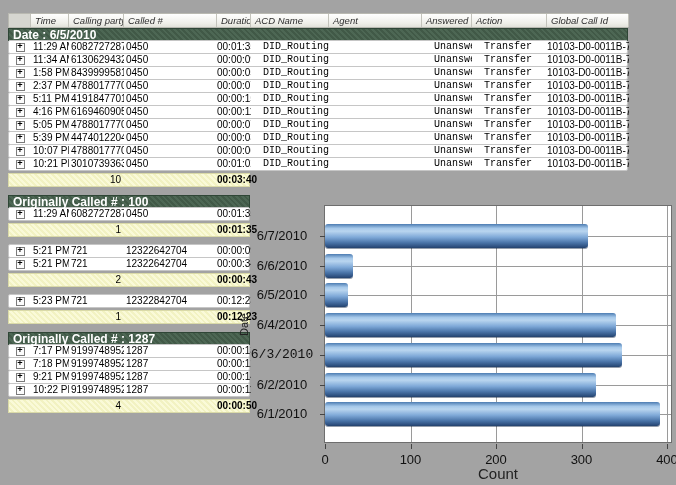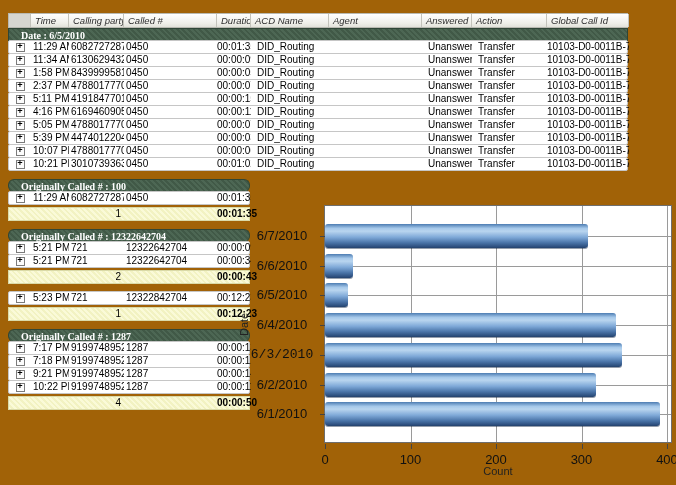--- a/index.html
+++ b/index.html
@@ -1,65 +1,65 @@
 <!DOCTYPE html>
 <html><head>
 <meta charset="utf-8">
 <style>
   * { margin:0; padding:0; box-sizing:border-box; }
   html,body { background:#fff; }
   body { font-family:"Liberation Sans","DejaVu Sans",sans-serif; }
-  .screen { position:relative; width:676px; height:485px; background:#a16207; overflow:hidden; }
+  .screen { position:relative; width:676px; height:485px; background:#a3a3a3; overflow:hidden; }
 
   
   .report { position:absolute; left:8px; top:13px; width:620px; font-size:10px; color:#000; }
   .g-full   { display:grid; grid-template-columns:22px 38px 55px 93px 34px 78px 93px 50px 75px 82px; }
   .g-narrow { display:grid; grid-template-columns:22px 38px 55px 93px 34px; width:242px; }
 
   .hdr { height:15px; background:#d6d6d0; border:1px solid #b9b9b1; align-items:stretch; }
   .hdr-cell { font-style:italic; color:#2e2e2e; font-size:9.5px; line-height:13px; padding-left:4px;
               background:linear-gradient(#ffffff,#efefe9 70%,#e2e2da); border-right:1px solid #c3c3bb;
               overflow:hidden; white-space:nowrap; }
   .hdr-spacer { background:#d6d6d0; border-right:1px solid #c3c3bb; }
 
-  .band { height:13px; line-height:13px; color:#fff; font-weight:bold; font-size:10px; padding-left:12px;
+  .band { height:13px; line-height:13px; color:#fff; font-weight:bold; font-size:12px; padding-left:4px;
           background:repeating-linear-gradient(45deg,#4d6754 0 2px,#415947 2px 4px);
-          border:1px solid #2f4636; border-bottom:none; white-space:nowrap; overflow:hidden;font-family:Liberation Serif, serif; }
-  .band.narrow { width:242px;border-radius:6px; }
+          border:1px solid #2f4636; border-bottom:none; white-space:nowrap; overflow:hidden; }
+  .band.narrow { width:242px; }
 
   .row { height:14px; margin-top:-1px; background:#fff; border:1px solid #c6c6c6; border-radius:2px; align-items:center; }
   .row .cell { line-height:12px; white-space:nowrap; overflow:hidden; }
   .c-exp { display:flex; justify-content:center; }
   .expand-btn { width:9px; height:9px; border:1px solid #7b7b7b; background:#fcfcfc; color:#000;
                 font-size:9px; line-height:7px; text-align:center; font-weight:bold; cursor:pointer; padding:0;
                 font-family:"Liberation Mono","DejaVu Sans Mono",monospace; }
   .c-right { text-align:right; padding-right:3px; }
   .c-left  { padding-left:2px; }
-  .c-ind   { padding-left:6px; }
+  .c-ind   { padding-left:12px;font-family:Liberation Mono, monospace; }
 
   .summary { height:14px; margin-top:2px; align-items:center;
              background:repeating-linear-gradient(45deg,#fafad8 0 2px,#f2f2c2 2px 4px);
              border:1px solid #dadaa8; }
   .summary .cell { line-height:12px; }
   .sum-total { font-weight:bold; }
   .sec-gap { height:8px; }
 
   
   .chart-plot { position:absolute; left:324px; top:205px; width:348px; height:238px;
                 background:#fff; border:1px solid #6e6e6e; }
   .gridline-v { position:absolute; top:0; bottom:0; width:1px; background:#9a9a9a; }
   .gridline-h { position:absolute; left:0; right:0; height:1px; background:#9a9a9a; }
   .bar { position:absolute; left:0; height:24px; border-radius:3px 3px 3px 3px;
          background:linear-gradient(180deg,#4c7cb2 0%,#a5c8ea 18%,#b9d5ef 30%,#7fa9d8 55%,#4a74a8 78%,#2c4e7d 95%,#24416a 100%);
          box-shadow:0 1px 0 rgba(20,40,70,.45); }
   .ytick { position:absolute; width:5px; height:1px; background:#444; left:-5px; }
   .ylab  { position:absolute; right:354px; width:70px; text-align:center; font-size:13px; color:#111; }
   .xtick { position:absolute; width:1px; height:5px; background:#444; top:238px; }
   .xlab  { position:absolute; top:246px; width:44px; text-align:center; font-size:13px; color:#111; }
-  .axis-title-x { position:absolute; left:324px; top:465px; width:348px; text-align:center; font-size:11px; color:#222; }
+  .axis-title-x { position:absolute; left:324px; top:465px; width:348px; text-align:center; font-size:15px; color:#222; }
   .axis-title-y { position:absolute; left:238px; top:312px; width:24px; height:24px; font-size:11px; color:#222;
                   transform:rotate(-90deg); white-space:nowrap; }
 </style>
 </head>
 <body>
 
 <div class="screen">
 
   <div class="report">
     <div class="hdr g-full">
@@ -210,40 +210,46 @@
           <div class="cell c-left">10:21 PM</div>
           <div class="cell c-left">3010739363</div>
           <div class="cell c-left">0450</div>
           <div class="cell c-right">00:01:02</div>
           <div class="cell c-ind">DID_Routing</div>
           <div class="cell c-left"></div>
           <div class="cell c-ind">Unanswered</div>
           <div class="cell c-ind">Transfer</div>
           <div class="cell c-right">10103-D0-0011B-77F</div>
         </div>
+        <div class="summary g-narrow">
+          <div class="cell"></div>
+          <div class="cell"></div>
+          <div class="cell c-right">10</div>
+          <div class="cell"></div>
+          <div class="cell c-right sum-total">00:03:40</div>
+        </div>
         <div class="sec-gap"></div>
         <div class="band narrow">Originally Called # : 100</div>
         <div class="row g-narrow">
           <div class="cell c-exp">
             <button class="expand-btn">+</button>
           </div>
           <div class="cell c-left">11:29 AM</div>
           <div class="cell c-left">6082727287</div>
           <div class="cell c-left">0450</div>
           <div class="cell c-right">00:01:35</div>
         </div>
         <div class="summary g-narrow">
           <div class="cell"></div>
           <div class="cell"></div>
           <div class="cell c-right">1</div>
           <div class="cell"></div>
           <div class="cell c-right sum-total">00:01:35</div>
         </div>
         <div class="sec-gap"></div>
-        <div class="band narrow">Originally Called # : 12322642704</div>
         <div class="row g-narrow">
           <div class="cell c-exp">
             <button class="expand-btn">+</button>
           </div>
           <div class="cell c-left">5:21 PM</div>
           <div class="cell c-left">721</div>
           <div class="cell c-left">12322642704</div>
           <div class="cell c-right">00:00:09</div>
         </div>
         <div class="row g-narrow">

